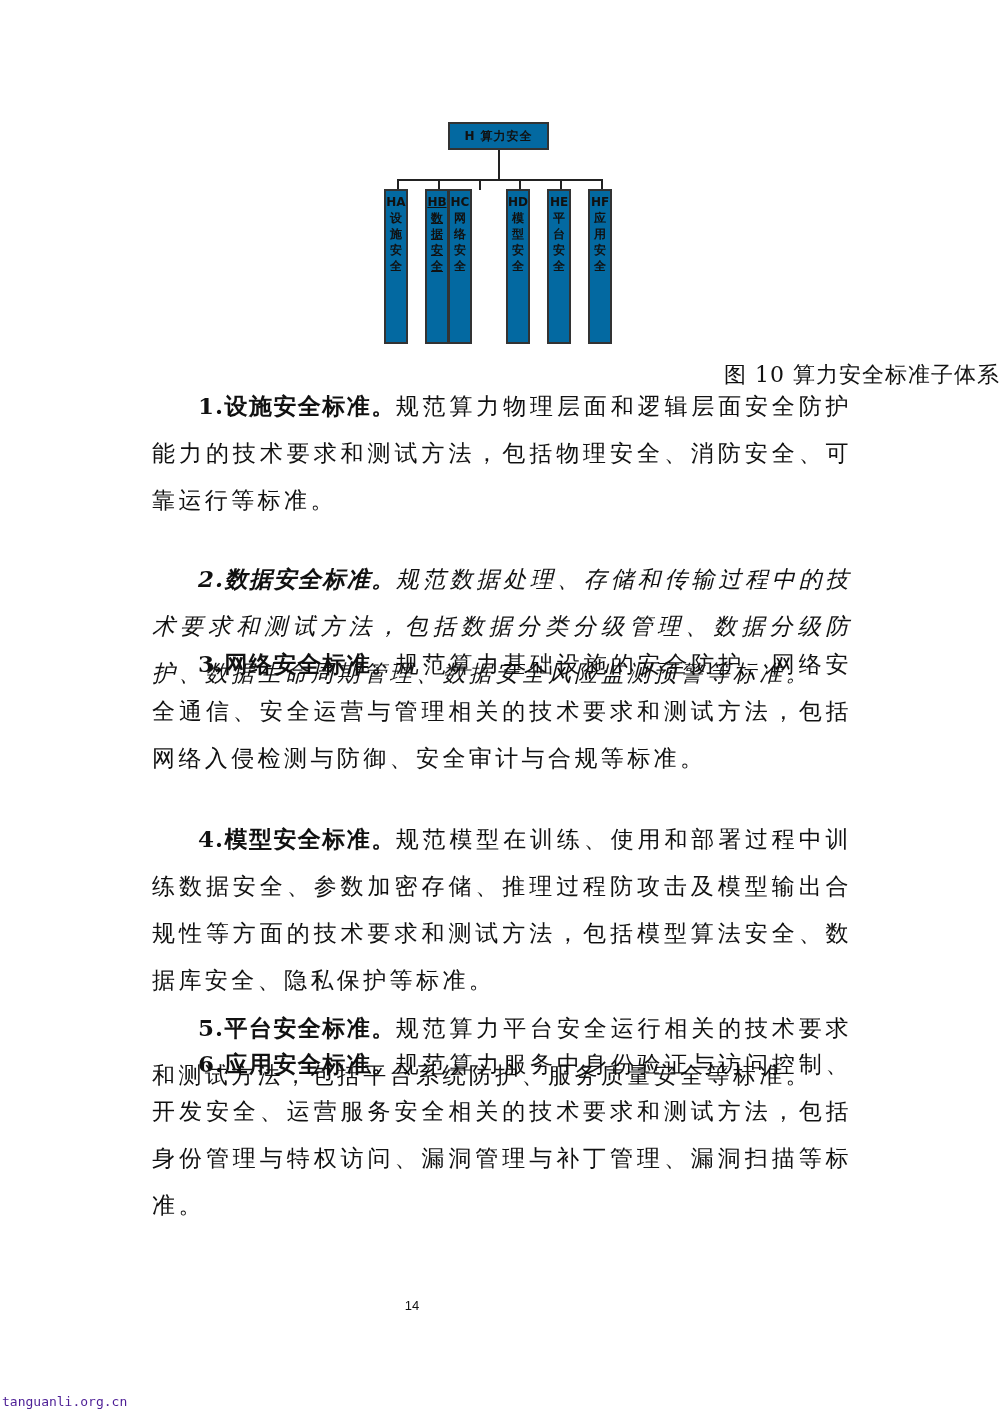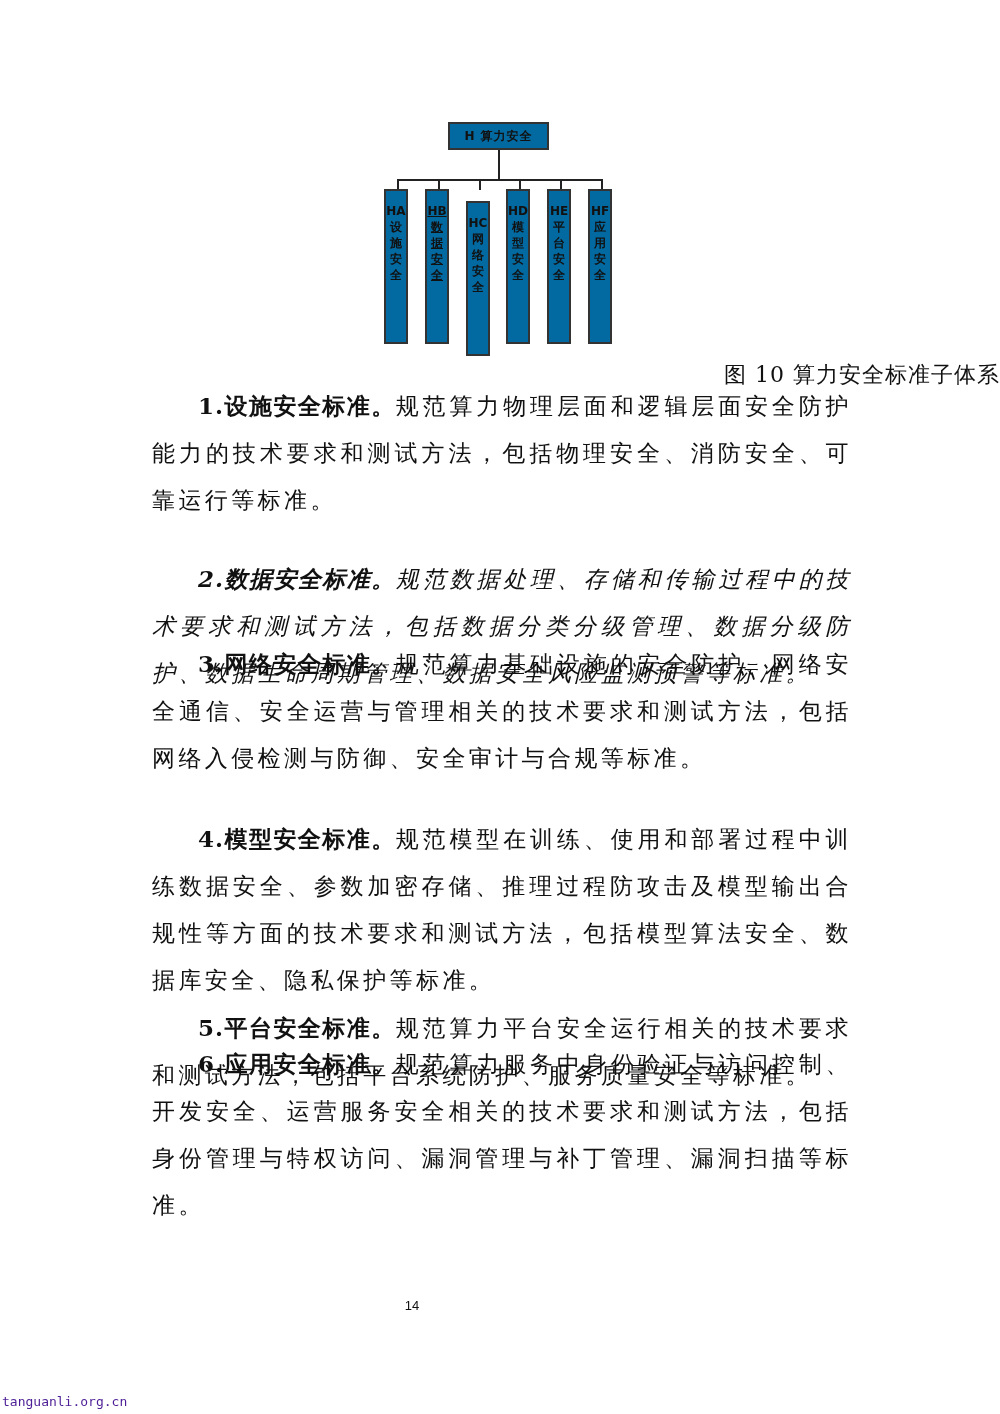--- a/index.html
+++ b/index.html
@@ -12,21 +12,21 @@
     .box { position: absolute; border: 2px solid #333; box-sizing: border-box; background: #0369a1; }
     .top-box {
       left: 448px; top: 122px; width: 101px; height: 28px;
       display: flex; align-items: center; justify-content: center;
       font-family: "DejaVu Sans", sans-serif; font-weight: bold; font-size: 12px; letter-spacing: 1px;
     }
     .line { position: absolute; background: #222; }
     .child {
       top: 189px; width: 24px; height: 155px;
       font-family: "DejaVu Sans", sans-serif; font-weight: bold; font-size: 12px;
-      text-align: center; line-height: 16px; padding-top: 12px;
+      text-align: center; line-height: 16px; padding-top: 3px;
     }
     .child .code { display: block; font-size: 12px; }
     .child .vtext { display: block; width: 14px; margin: 0 auto; word-break: break-all; line-height: 16px; }
     .caption {
       position: absolute; top: 360px; left: 0; width: 1000px; text-align: right;
       font-size: 22px; letter-spacing: 1px;
     }
     .para {
       position: absolute; left: 152px; width: 700px;
       font-size: 23px; line-height: 47px; letter-spacing: 3.4px;
@@ -59,21 +59,21 @@
   <div class="line" style="left:601px; top:179px; width:2px; height:11px;"></div>
 
   <div class="box child" style="left:384px;">
     <span class="code">HA</span>
     <span class="vtext">设施安全</span>
   </div>
   <div class="box child" style="left:425px;text-decoration:underline;">
     <span class="code">HB</span>
     <span class="vtext">数据安全</span>
   </div>
-  <div class="box child" style="left:466px;margin-top:12px;">
+  <div class="box child" style="left:448px;">
     <span class="code">HC</span>
     <span class="vtext">网络安全</span>
   </div>
   <div class="box child" style="left:506px;">
     <span class="code">HD</span>
     <span class="vtext">模型安全</span>
   </div>
   <div class="box child" style="left:547px;">
     <span class="code">HE</span>
     <span class="vtext">平台安全</span>

